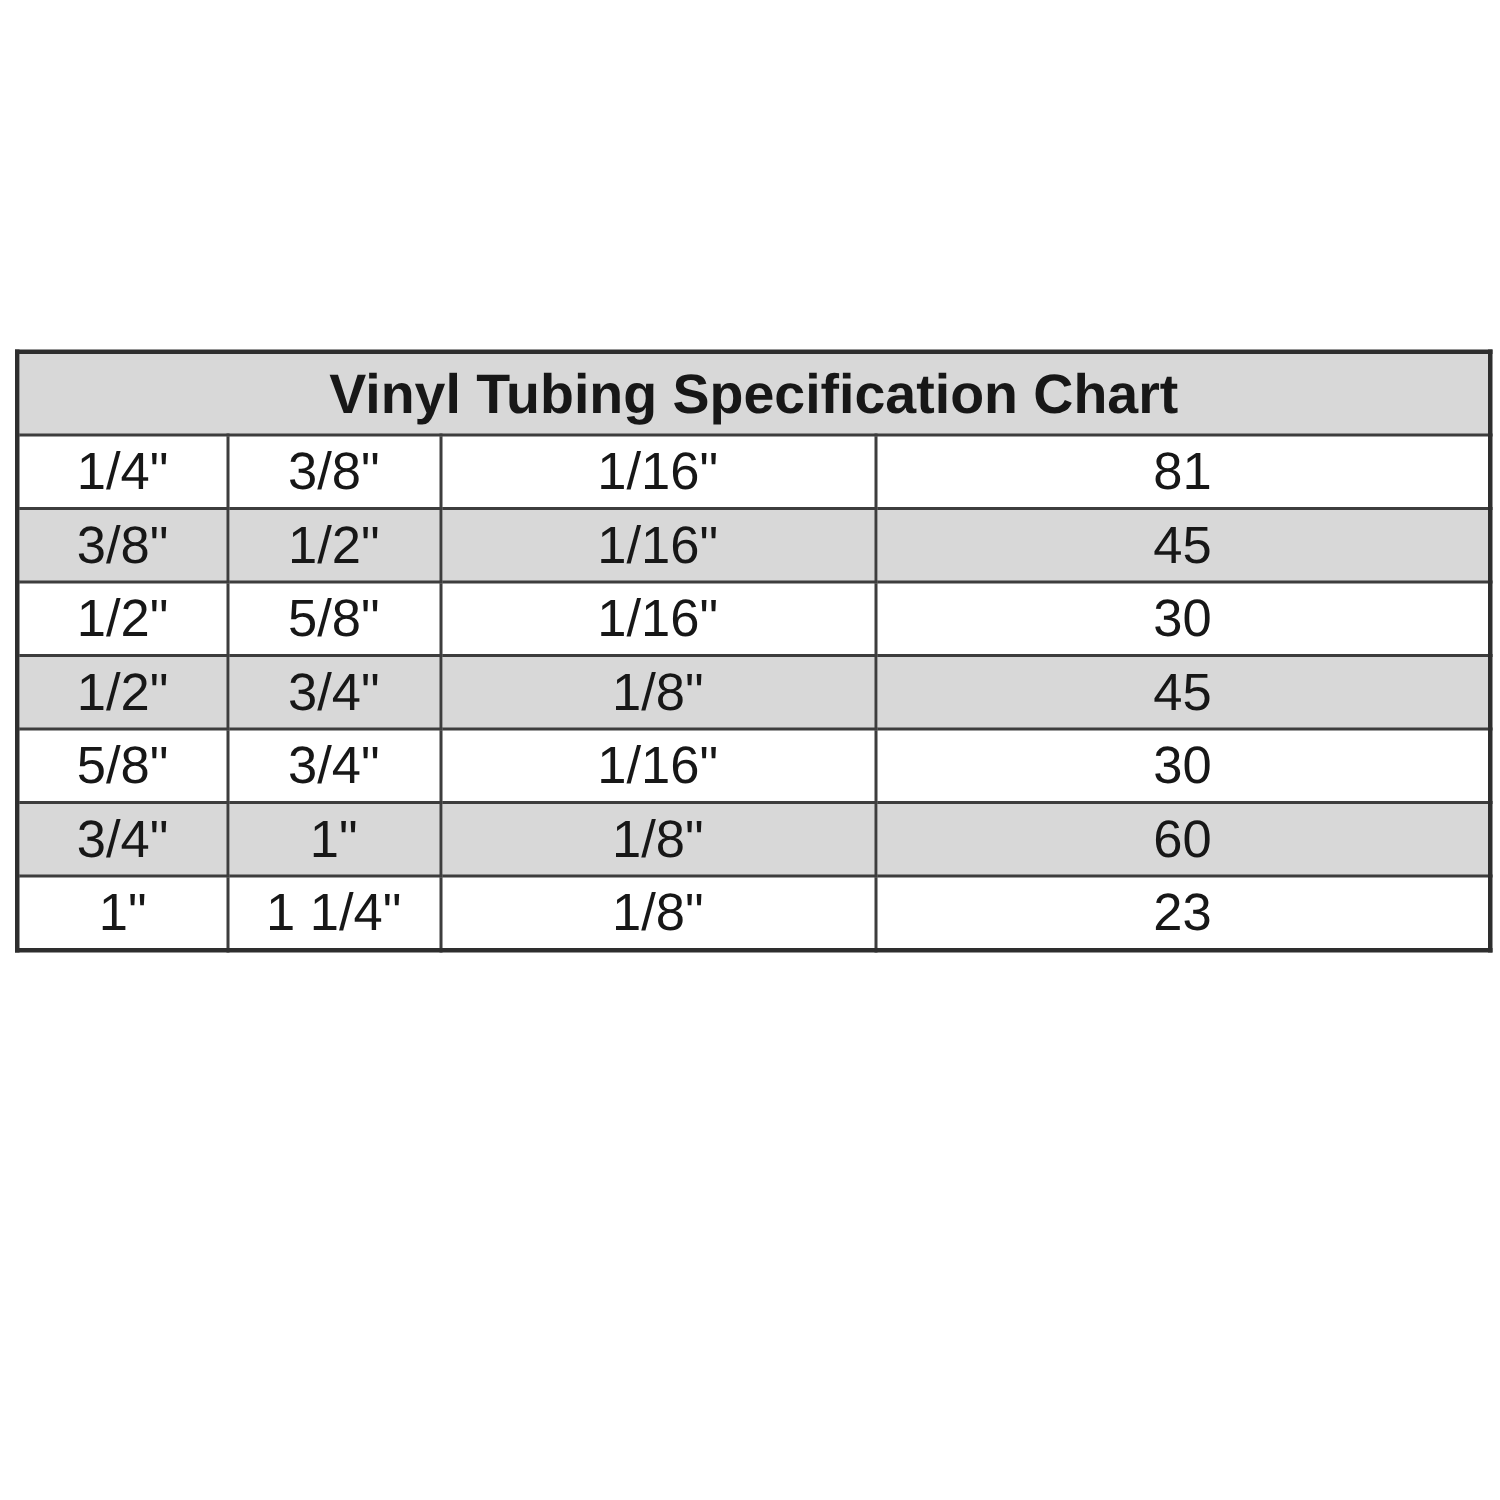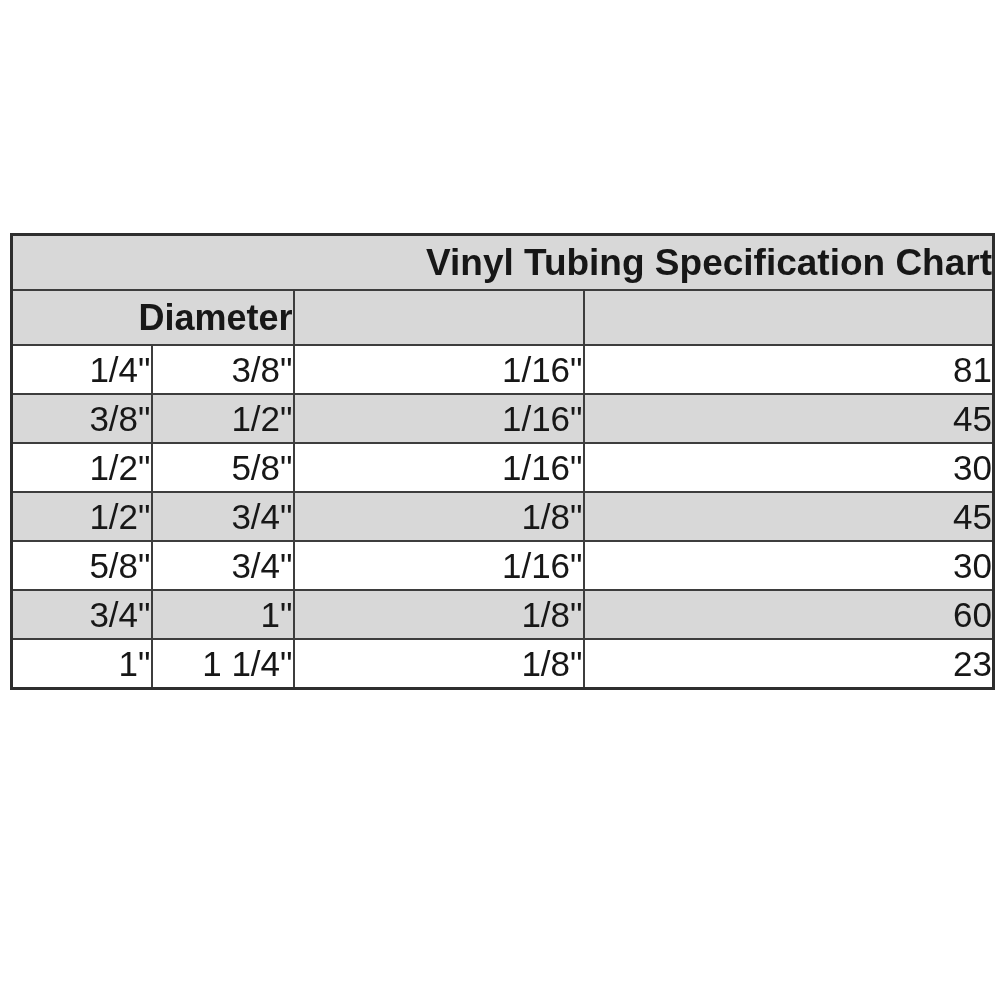--- a/index.html
+++ b/index.html
@@ -23,21 +23,21 @@
     left: 10px;
     top: 233px;
     width: 982px;
     border-collapse: collapse;
     table-layout: fixed;
     border: 3px solid #2e2e2e;
     color: #171717;
   }
   .spec-table td, .spec-table th {
     border: 2px solid #3d3d3d;
-    text-align: right;
+    text-align: center;
     vertical-align: middle;
     padding: 0;
     overflow: hidden;
     white-space: nowrap;
   }
   .row-title td {
     height: 53px;
     font-size: 37px;
     font-weight: bold;
     background: #d8d8d8;
@@ -72,25 +72,20 @@
     <colgroup>
       <col style="width:140px">
       <col style="width:142px">
       <col style="width:290px">
       <col style="width:410px">
     </colgroup>
     <tbody>
       <tr class="row-title">
         <td colspan="4">Vinyl Tubing Specification Chart</td>
       </tr>
-      <tr class="row-group">
-        <td colspan="2">Diameter</td>
-        <td></td>
-        <td></td>
-      </tr>
       <tr class="row-data">
         <td>1/4"</td>
         <td>3/8"</td>
         <td>1/16"</td>
         <td>81</td>
       </tr>
       <tr class="row-data alt">
         <td>3/8"</td>
         <td>1/2"</td>
         <td>1/16"</td>

